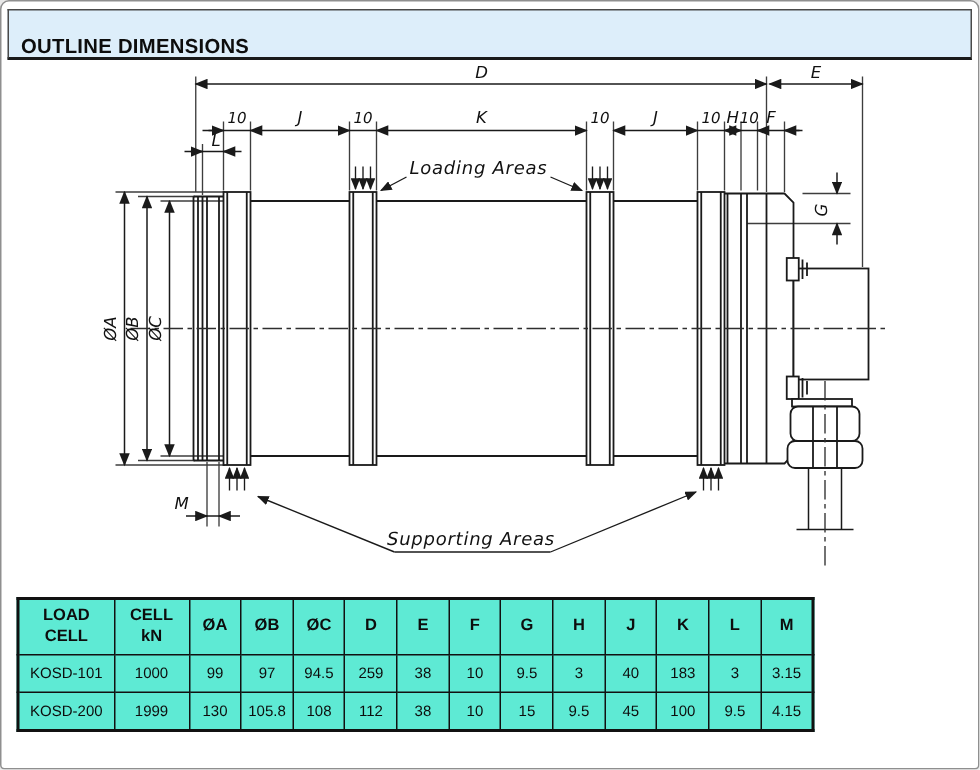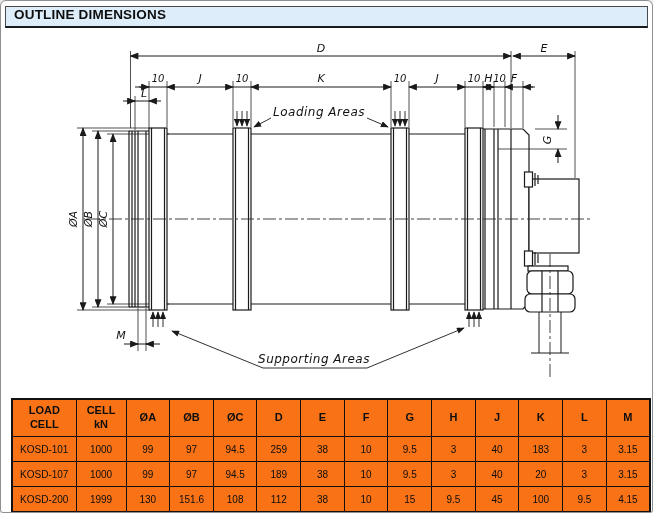--- a/index.html
+++ b/index.html
@@ -2,34 +2,34 @@
 <html><head>
 <meta charset="utf-8">
 <style>
   html,body{margin:0;padding:0;background:#e8e8e8;}
   .page{
     position:relative;width:653px;height:513px;background:#ffffff;
     border:1px solid #8f8f8f;border-radius:6px 6px 3px 3px;box-sizing:border-box;
     font-family:"Liberation Sans","DejaVu Sans",sans-serif;overflow:hidden;
   }
   .band{
-    position:absolute;left:4px;top:5px;right:4px;height:22px;
+    position:absolute;left:4px;top:5px;right:4px;height:34px;
     background:#ddeefa;border:1px solid #4a4a4a;border-bottom:2.5px solid #1a1a1a;
-    box-sizing:border-box;display:flex;align-items:flex-start;z-index:3;
+    box-sizing:border-box;display:flex;align-items:flex-end;z-index:3;
   }
   .band .title{
     font-size:13.5px;font-weight:bold;color:#0d0d0d;padding-left:8px;letter-spacing:.2px;
   }
   svg.draw{position:absolute;left:0;top:0;z-index:1;}
   svg .dim{font:italic 11px "DejaVu Sans",sans-serif;fill:#111;}
   svg .dim-sm{font:italic 10px "DejaVu Sans",sans-serif;fill:#111;}
   svg .note{font:italic 12px "DejaVu Sans",sans-serif;fill:#111;letter-spacing:.5px;}
   .tablewrap{position:absolute;left:10px;top:397px;z-index:2;}
   table.dims{
-    border-collapse:collapse;table-layout:fixed;width:640px;background:#f97316;
+    border-collapse:collapse;table-layout:fixed;width:532px;background:#5eead4;
     border:2px solid #111;
   }
   table.dims th,table.dims td{
     border:1.2px solid #111;text-align:center;vertical-align:middle;
     color:#0d0d0d;padding:0 2px;overflow:hidden;
   }
   table.dims th{font-size:11px;font-weight:bold;height:36px;line-height:1.25;}
   table.dims td{font-size:10px;height:24px;}
 </style>
 </head>
@@ -260,40 +260,24 @@
           <td>38</td>
           <td>10</td>
           <td>9.5</td>
           <td>3</td>
           <td>40</td>
           <td>183</td>
           <td>3</td>
           <td>3.15</td>
         </tr>
         <tr>
-          <td>KOSD-107</td>
-          <td>1000</td>
-          <td>99</td>
-          <td>97</td>
-          <td>94.5</td>
-          <td>189</td>
-          <td>38</td>
-          <td>10</td>
-          <td>9.5</td>
-          <td>3</td>
-          <td>40</td>
-          <td>20</td>
-          <td>3</td>
-          <td>3.15</td>
-        </tr>
-        <tr>
           <td>KOSD-200</td>
           <td>1999</td>
           <td>130</td>
-          <td>151.6</td>
+          <td>105.8</td>
           <td>108</td>
           <td>112</td>
           <td>38</td>
           <td>10</td>
           <td>15</td>
           <td>9.5</td>
           <td>45</td>
           <td>100</td>
           <td>9.5</td>
           <td>4.15</td>

